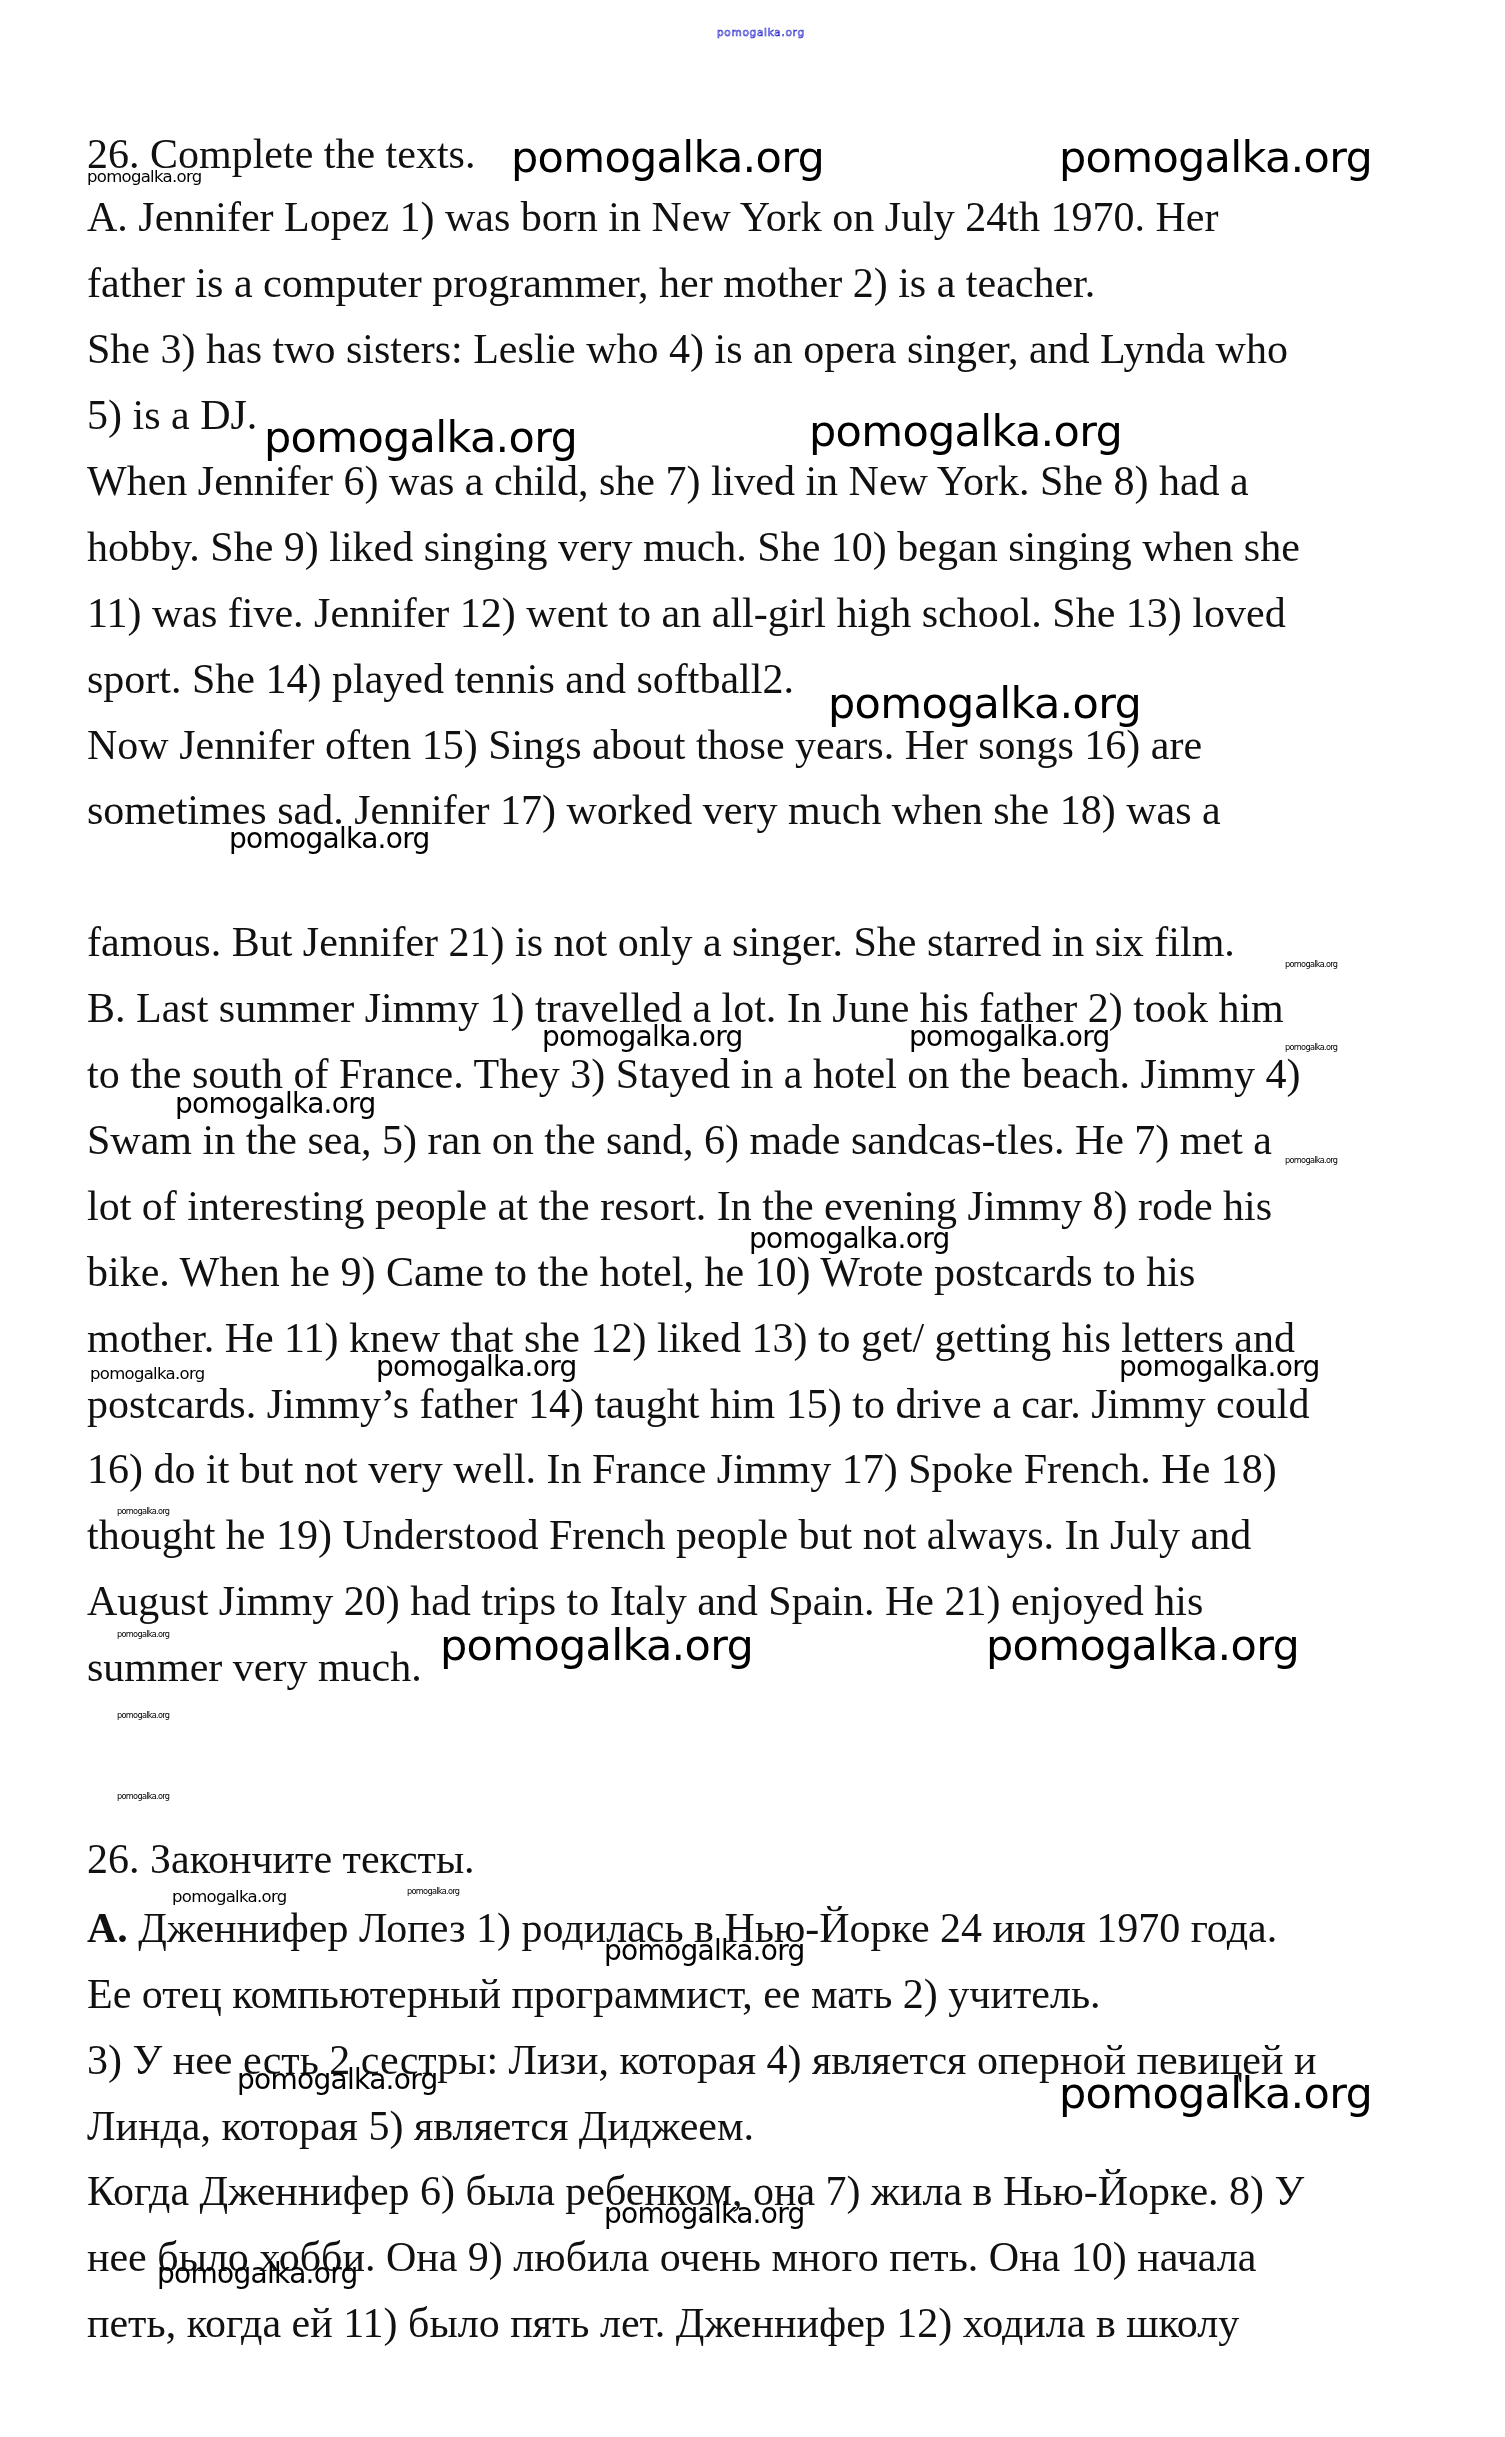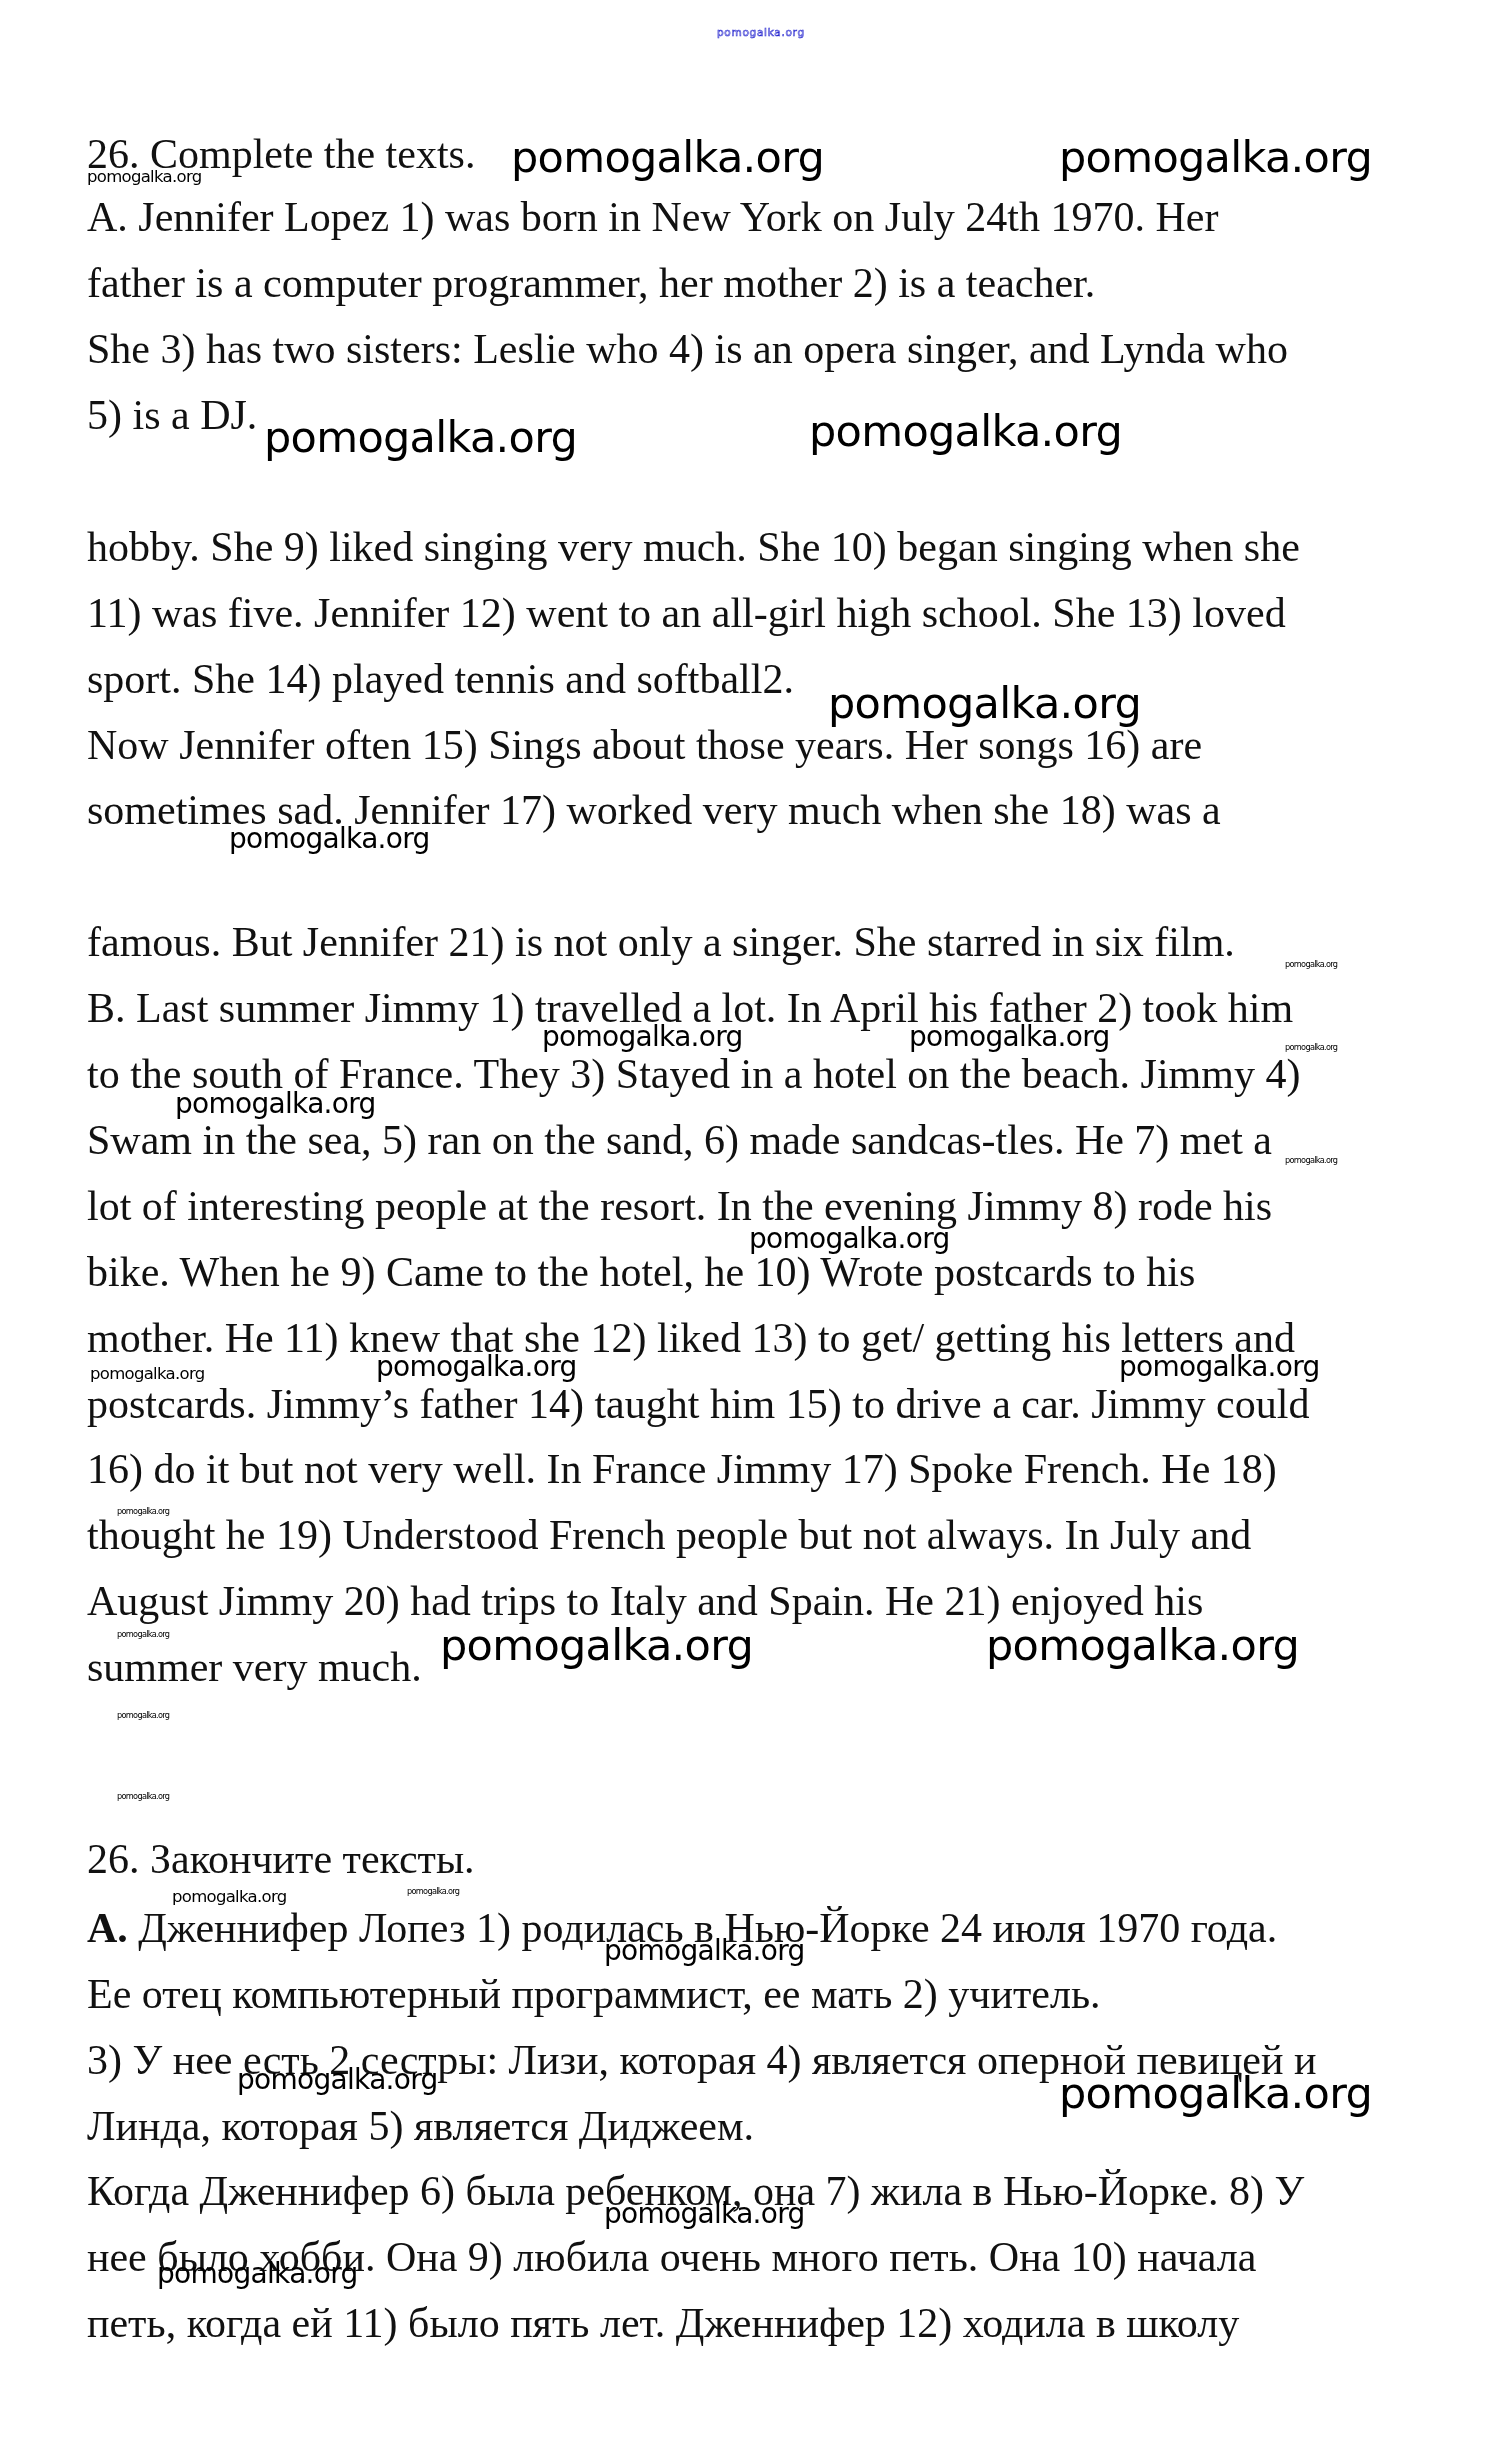--- a/index.html
+++ b/index.html
@@ -31,27 +31,28 @@
 
 <div class="page">
 
   <span class="wm-top">pomogalka.org</span>
 
   <div class="line heading" style="top:109px">26. Complete the texts.</div>
   <div class="line" style="top:172px">A. Jennifer Lopez 1) was born in New York on July 24th 1970. Her</div>
   <div class="line" style="top:238px">father is a computer programmer, her mother 2) is a teacher.</div>
   <div class="line" style="top:304px">She 3) has two sisters: Leslie who 4) is an opera singer, and Lynda who</div>
   <div class="line" style="top:370px">5) is a DJ.</div>
+  <div class="line" style="top:436px">When Jennifer 6) was a child, she 7) lived in New York. She 8) had a</div>
   <div class="line" style="top:502px">hobby. She 9) liked singing very much. She 10) began singing when she</div>
   <div class="line" style="top:568px">11) was five. Jennifer 12) went to an all-girl high school. She 13) loved</div>
   <div class="line" style="top:634px">sport. She 14) played tennis and softball2.</div>
   <div class="line" style="top:700px">Now Jennifer often 15) Sings about those years. Her songs 16) are</div>
   <div class="line" style="top:765px">sometimes sad. Jennifer 17) worked very much when she 18) was a</div>
   <div class="line" style="top:897px">famous. But Jennifer 21) is not only a singer. She starred in six film.</div>
-  <div class="line" style="top:963px">B. Last summer Jimmy 1) travelled a lot. In April his father 2) took him</div>
+  <div class="line" style="top:963px">B. Last summer Jimmy 1) travelled a lot. In June his father 2) took him</div>
   <div class="line" style="top:1029px">to the south of France. They 3) Stayed in a hotel on the beach. Jimmy 4)</div>
   <div class="line" style="top:1095px">Swam in the sea, 5) ran on the sand, 6) made sandcas-tles. He 7) met a</div>
   <div class="line" style="top:1161px">lot of interesting people at the resort. In the evening Jimmy 8) rode his</div>
   <div class="line" style="top:1227px">bike. When he 9) Came to the hotel, he 10) Wrote postcards to his</div>
   <div class="line" style="top:1293px">mother. He 11) knew that she 12) liked 13) to get/ getting his letters and</div>
   <div class="line" style="top:1359px">postcards. Jimmy’s father 14) taught him 15) to drive a car. Jimmy could</div>
   <div class="line" style="top:1424px">16) do it but not very well. In France Jimmy 17) Spoke French. He 18)</div>
   <div class="line" style="top:1490px">thought he 19) Understood French people but not always. In July and</div>
   <div class="line" style="top:1556px">August Jimmy 20) had trips to Italy and Spain. He 21) enjoyed his</div>
   <div class="line" style="top:1622px">summer very much.</div>

